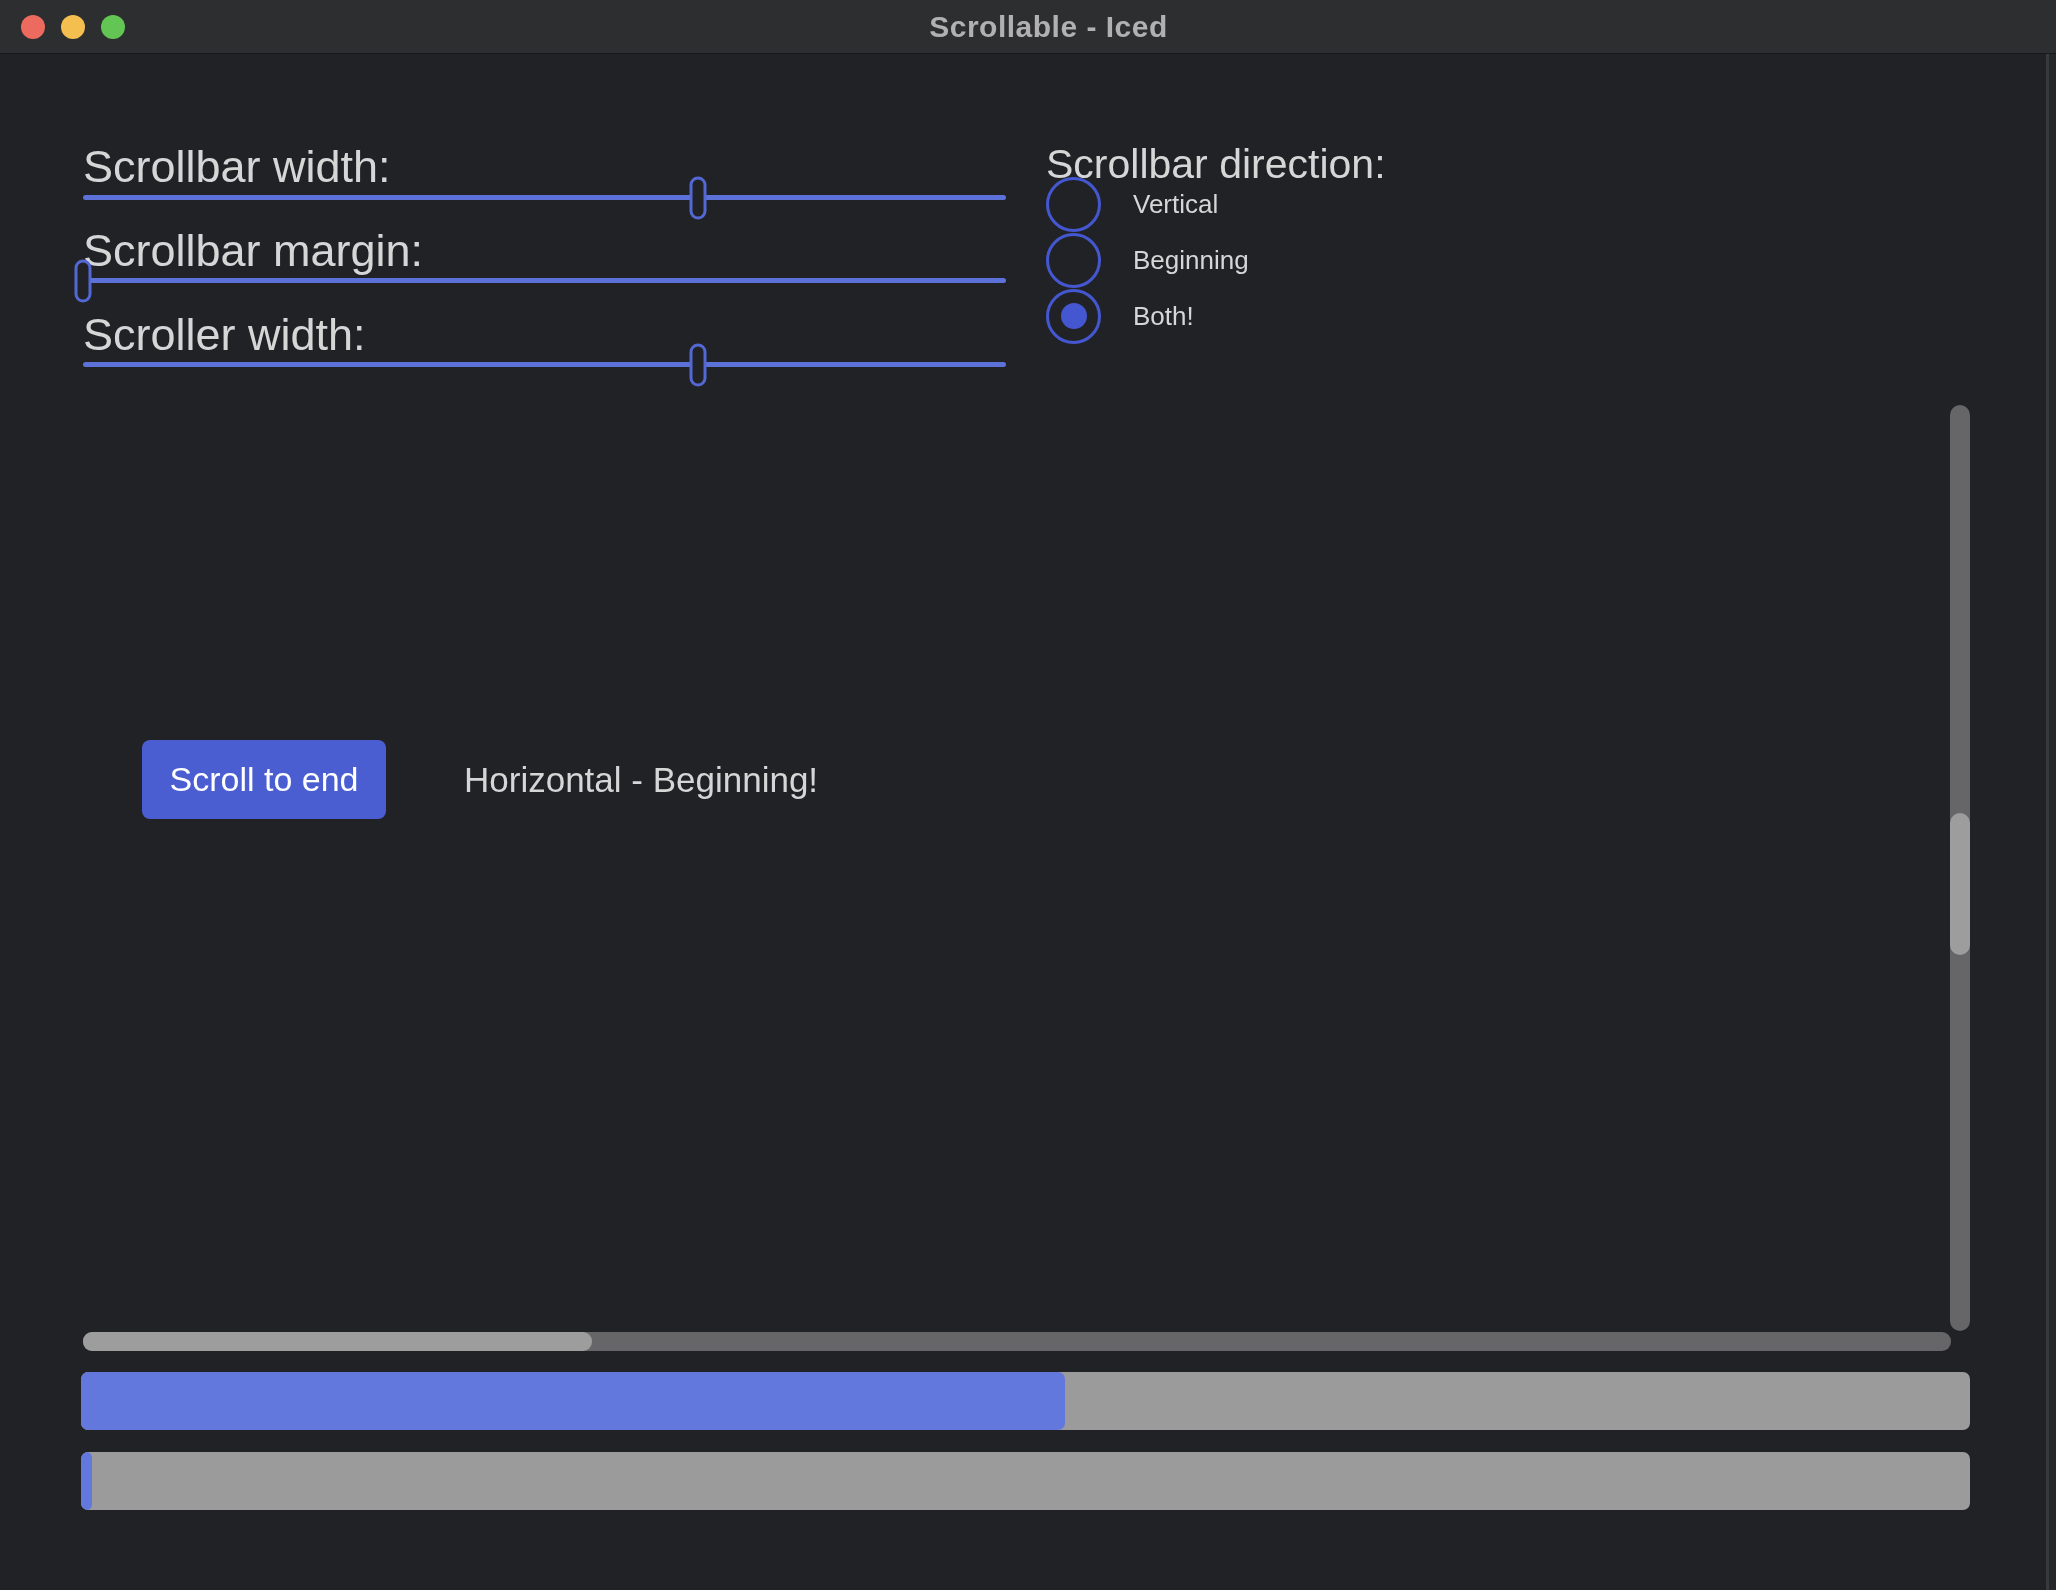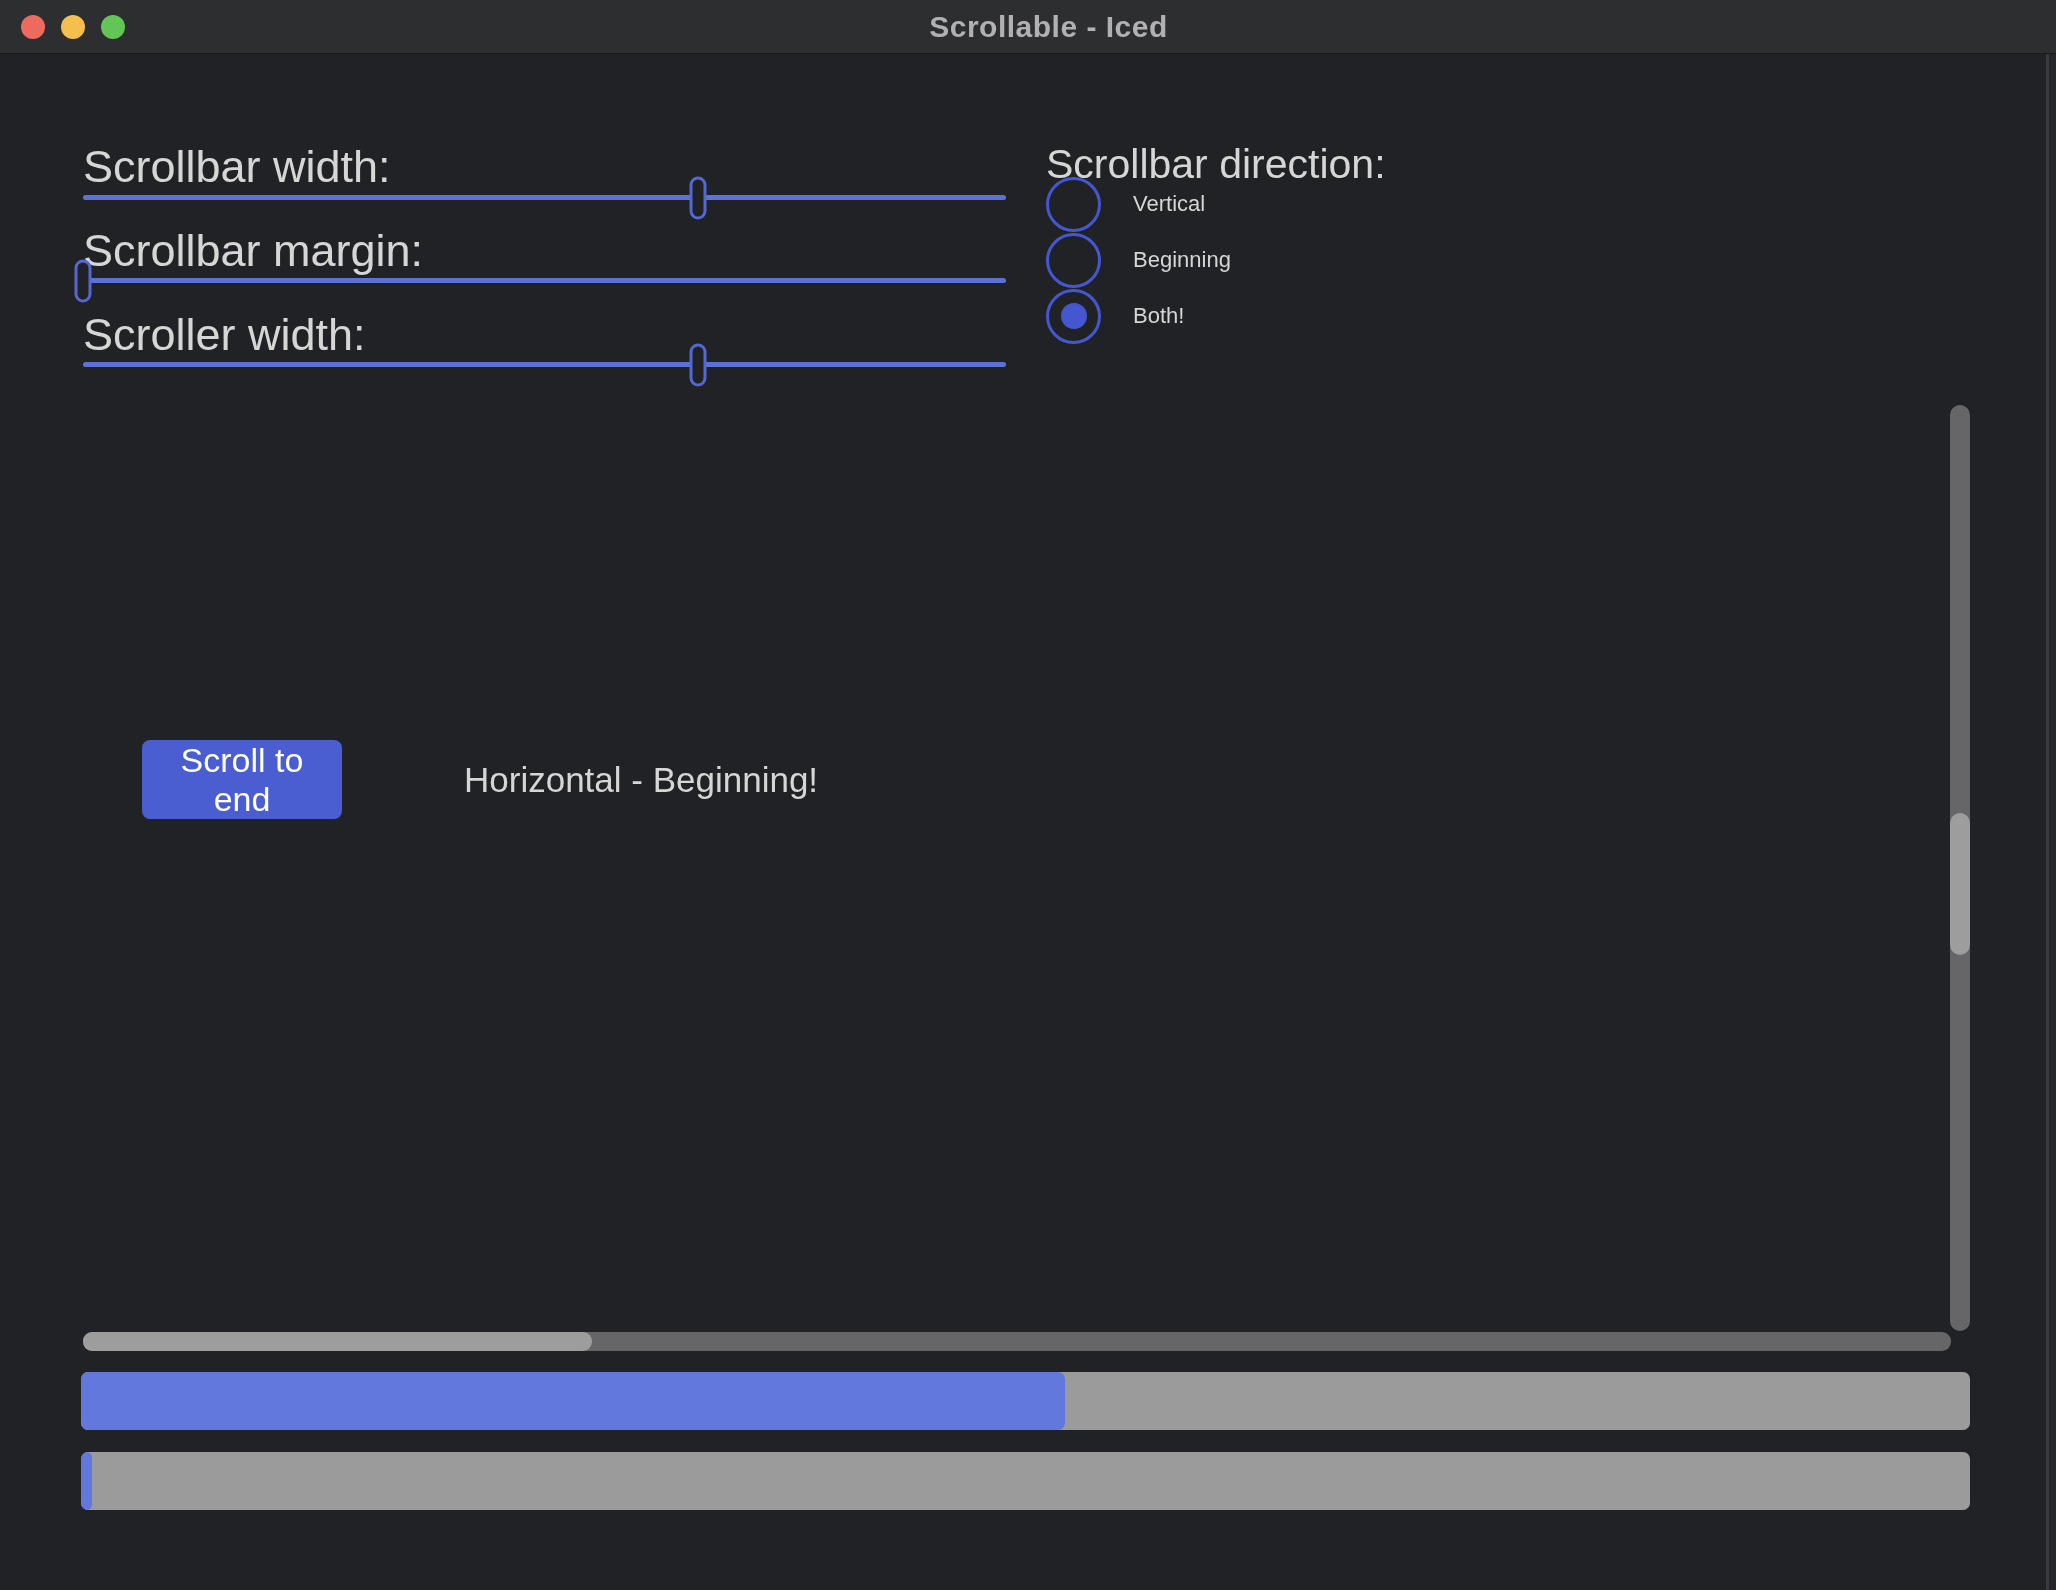--- a/index.html
+++ b/index.html
@@ -41,24 +41,24 @@
   .radio-row{position:absolute; left:1046px; height:56px; display:flex; align-items:center;}
   .radio-circle{
     width:55px; height:55px; box-sizing:border-box; border:3px solid var(--radio);
     border-radius:50%; position:relative; flex:0 0 auto;
   }
   .radio-circle .dot{
     display:none; position:absolute; left:50%; top:50%; width:26px; height:26px;
     border-radius:50%; background:var(--radio); transform:translate(-50%,-50%);
   }
   .radio-row.selected .dot{display:block;}
-  .radio-label{margin-left:32px; font-size:22px; color:var(--text); white-space:nowrap;}
+  .radio-label{margin-left:32px; font-size:26px; color:var(--text); white-space:nowrap;}
   
   .btn{
-    position:absolute; left:142px; top:740px; width:200px; height:79px;
+    position:absolute; left:142px; top:740px; width:244px; height:79px;
     background:var(--accent); color:#ffffff; border:none; border-radius:8px;
     font-family:"Liberation Sans", sans-serif; font-size:34px;
     display:flex; align-items:center; justify-content:center; cursor:pointer;
   }
   .status{position:absolute; left:464px; top:740px; height:79px; display:flex; align-items:center; font-size:35px; color:var(--text); white-space:nowrap;}
   
   .vbar{position:absolute; left:1950px; top:405px; width:20px; height:926px; background:var(--sb-track); border-radius:10px;}
   .vbar .thumb{position:absolute; left:0; width:20px; background:var(--sb-thumb); border-radius:10px;}
   .hbar{position:absolute; left:83px; top:1332px; width:1868px; height:19px; background:var(--sb-track); border-radius:9px;}
   .hbar .thumb{position:absolute; top:0; height:19px; background:var(--sb-thumb); border-radius:9px;}

